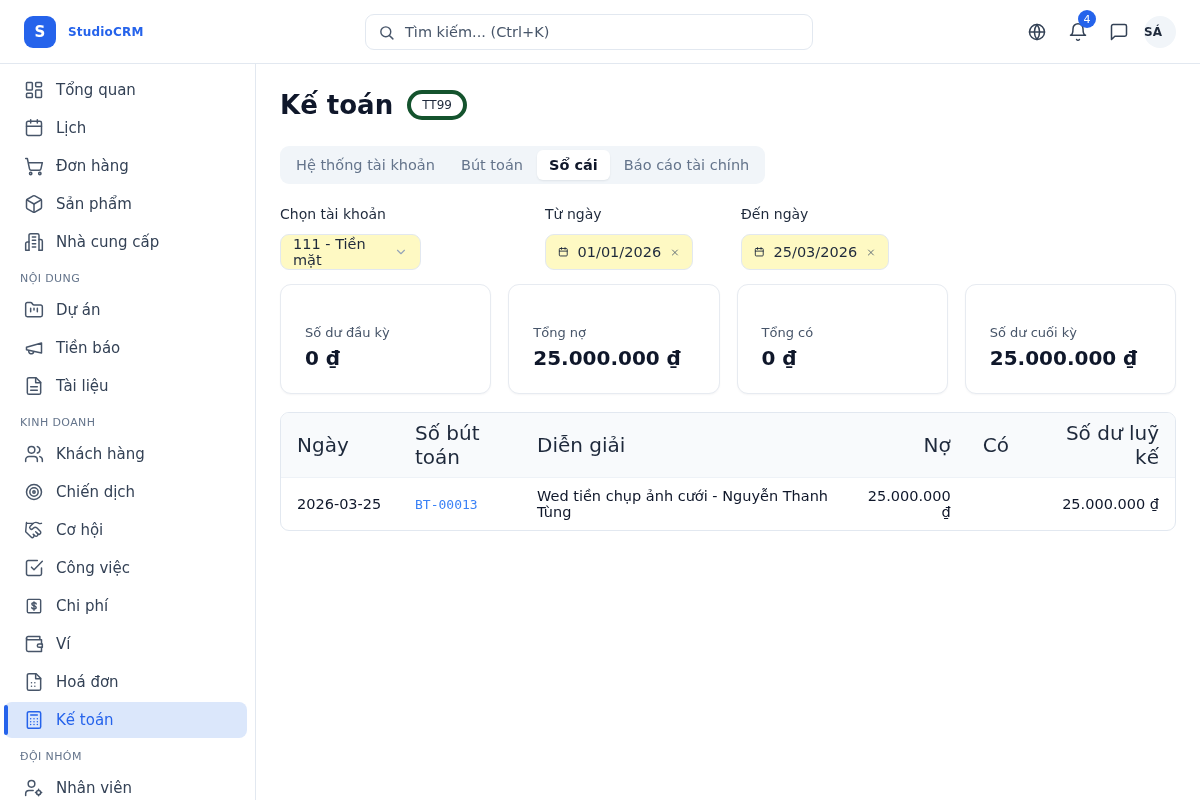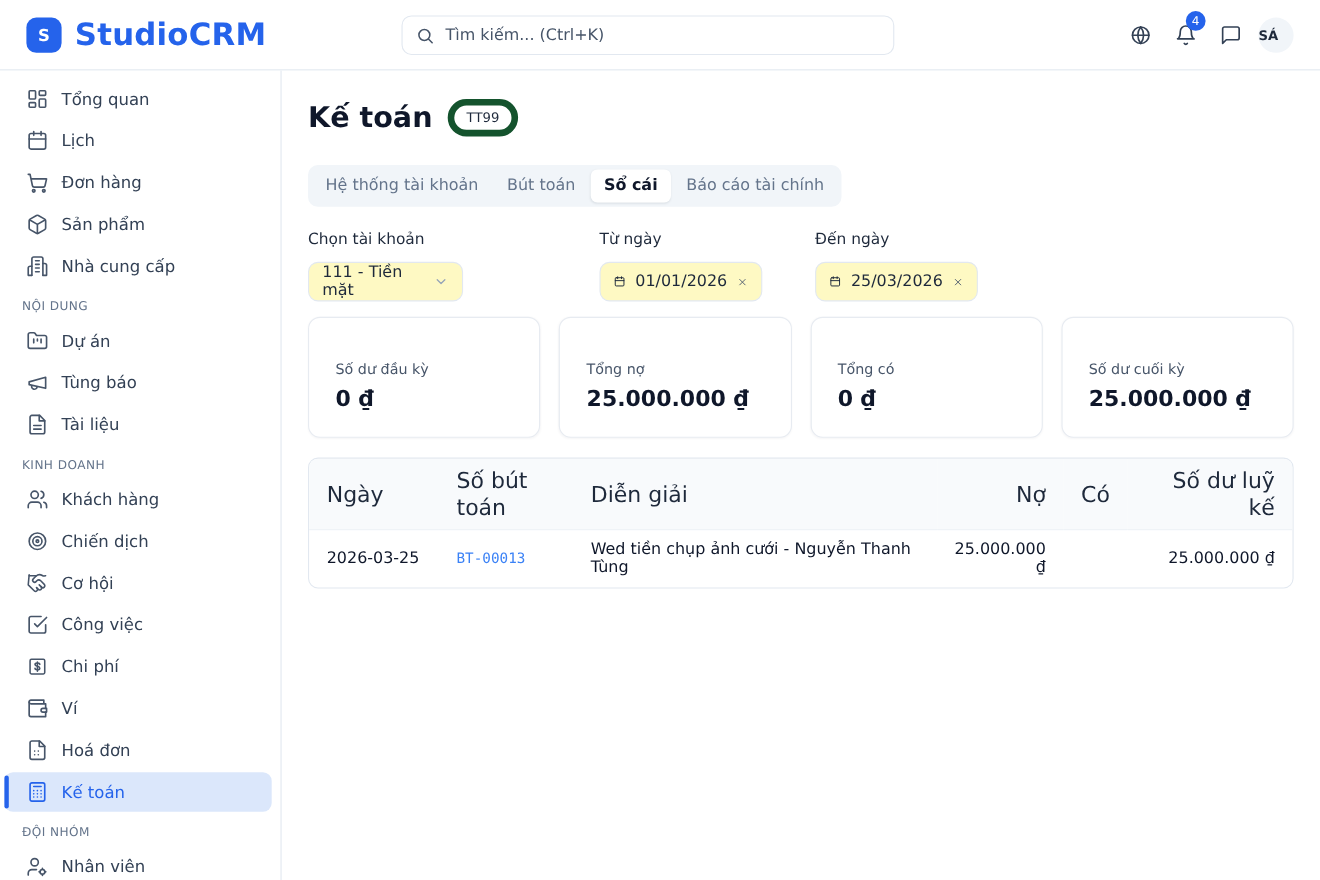--- a/index.html
+++ b/index.html
@@ -15,21 +15,21 @@
     height:64px; border-bottom:1px solid #e2e8f0;
     display:flex; align-items:center; padding:0 24px; position:relative;
     background:#fff;
   }
   .brand { display:flex; align-items:center; gap:12px; }
   .logo-square {
     width:32px; height:32px; border-radius:9px; background:#2563eb;
     color:#fff; font-weight:bold; font-size:15px;
     display:flex; align-items:center; justify-content:center;
   }
-  .brand-name { color:#2563eb; font-size:28px; font-weight:bold; letter-spacing:.2px; }
+  .brand-name { color:#2563eb; font-size:12px; font-weight:bold; letter-spacing:.2px; }
 
   .search-box {
     position:absolute; left:365px; top:14px; width:448px; height:36px;
     border:1px solid #e2e8f0; border-radius:9px; background:#fff;
     display:flex; align-items:center; gap:10px; padding:0 12px;
     color:#475569; font-size:14.5px;
   }
   .search-box .ph { color:#475569; }
 
   .top-actions { position:absolute; right:24px; top:16px; display:flex; align-items:center; gap:9px; }
@@ -69,21 +69,21 @@
   .section-label {
     font-size:11px; color:#64748b; margin:12px 0 4px 16px; height:16px;
     letter-spacing:.4px; font-weight:500;
   }
 
   
   .main { flex:1; padding:26px 24px; overflow:hidden; }
   .page-head { display:flex; align-items:center; gap:14px; }
   .page-title { font-size:26px; font-weight:bold; color:#0f172a; line-height:28px; }
   .pill-badge {
-    border:6px solid #14532d; border-radius:999px; padding:4px 11px;
+    border:4px solid #14532d; border-radius:999px; padding:4px 11px;
     font-size:12px; color:#1e293b; font-weight:500;
   }
 
   .tabs {
     display:inline-flex; background:#f1f5f9; border-radius:9px; padding:4px;
     margin-top:26px; gap:2px;
   }
   .tab {
     padding:7px 12px; font-size:14.5px; color:#64748b; border-radius:6px;
     cursor:pointer; white-space:nowrap;
@@ -229,21 +229,21 @@
           <path d="M20 20a2 2 0 0 0 2-2V8a2 2 0 0 0-2-2h-7.9a2 2 0 0 1-1.7-.9L9.6 3.9A2 2 0 0 0 7.9 3H4a2 2 0 0 0-2 2v13a2 2 0 0 0 2 2Z"></path>
           <path d="M8 10v4M12 10v2M16 10v4"></path>
         </svg>
       <span>Dự án</span>
     </div>
     <div class="nav-item">
       <svg viewBox="0 0 24 24" fill="none" stroke-width="1.8" stroke-linecap="round" stroke-linejoin="round">
           <path d="m3 11 18-5v12L3 14v-3z"></path>
           <path d="M11.6 16.8a3 3 0 1 1-5.8-1.6"></path>
         </svg>
-      <span>Tùng báo</span>
+      <span>Tiền báo</span>
     </div>
     <div class="nav-item">
       <svg viewBox="0 0 24 24" fill="none" stroke-width="1.8" stroke-linecap="round" stroke-linejoin="round">
           <path d="M14.5 2H6a2 2 0 0 0-2 2v16a2 2 0 0 0 2 2h12a2 2 0 0 0 2-2V7.5L14.5 2z"></path>
           <polyline points="14 2 14 8 20 8"></polyline>
           <line x1="16" y1="13" x2="8" y2="13"></line>
           <line x1="16" y1="17" x2="8" y2="17"></line>
         </svg>
       <span>Tài liệu</span>
     </div>

